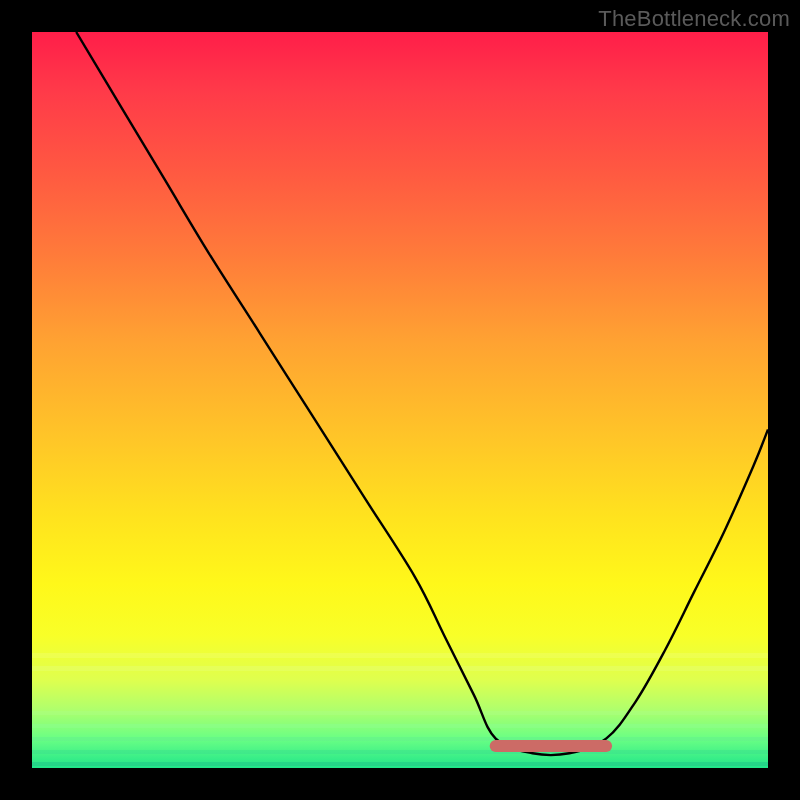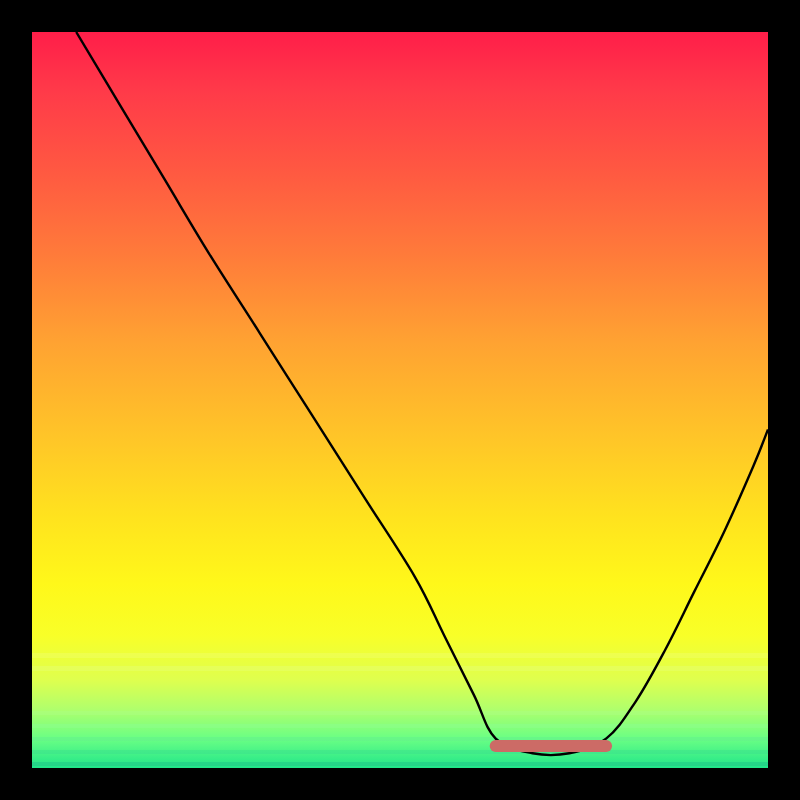--- a/index.html
+++ b/index.html
@@ -97,20 +97,21 @@
     stroke: #cc6b66;
     stroke-width: 12;
     stroke-linecap: round;
   }
 </style>
 </head>
 <body>
 
 <div class="outer">
 
+  <div class="watermark">TheBottleneck.com</div>
 
   <div class="plot">
 
     <div class="gradient"></div>
 
     <div class="green-bands">
       <div class="band bandA"></div>
       <div class="band bandB"></div>
       <div class="band bandC"></div>
       <div class="band bandD"></div>

